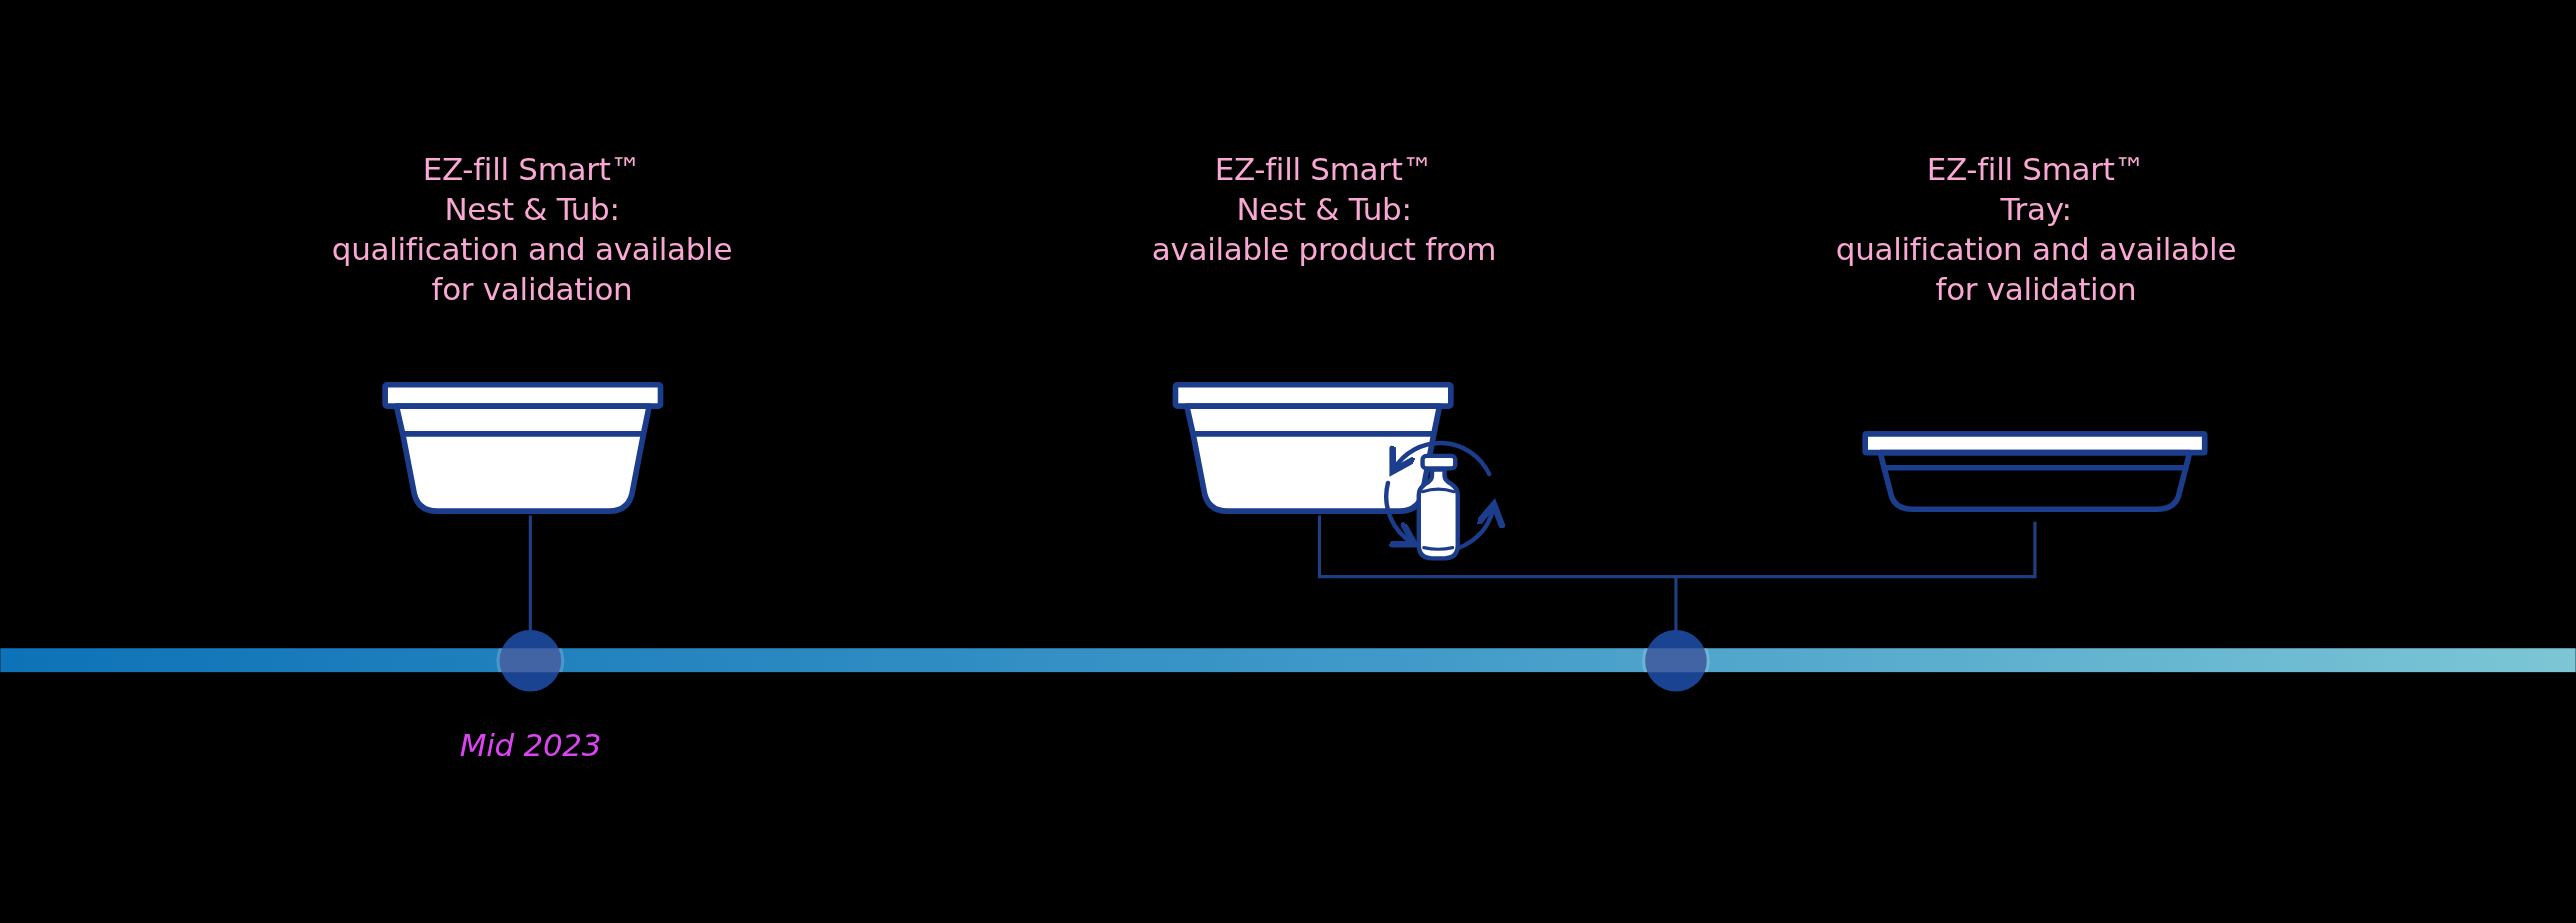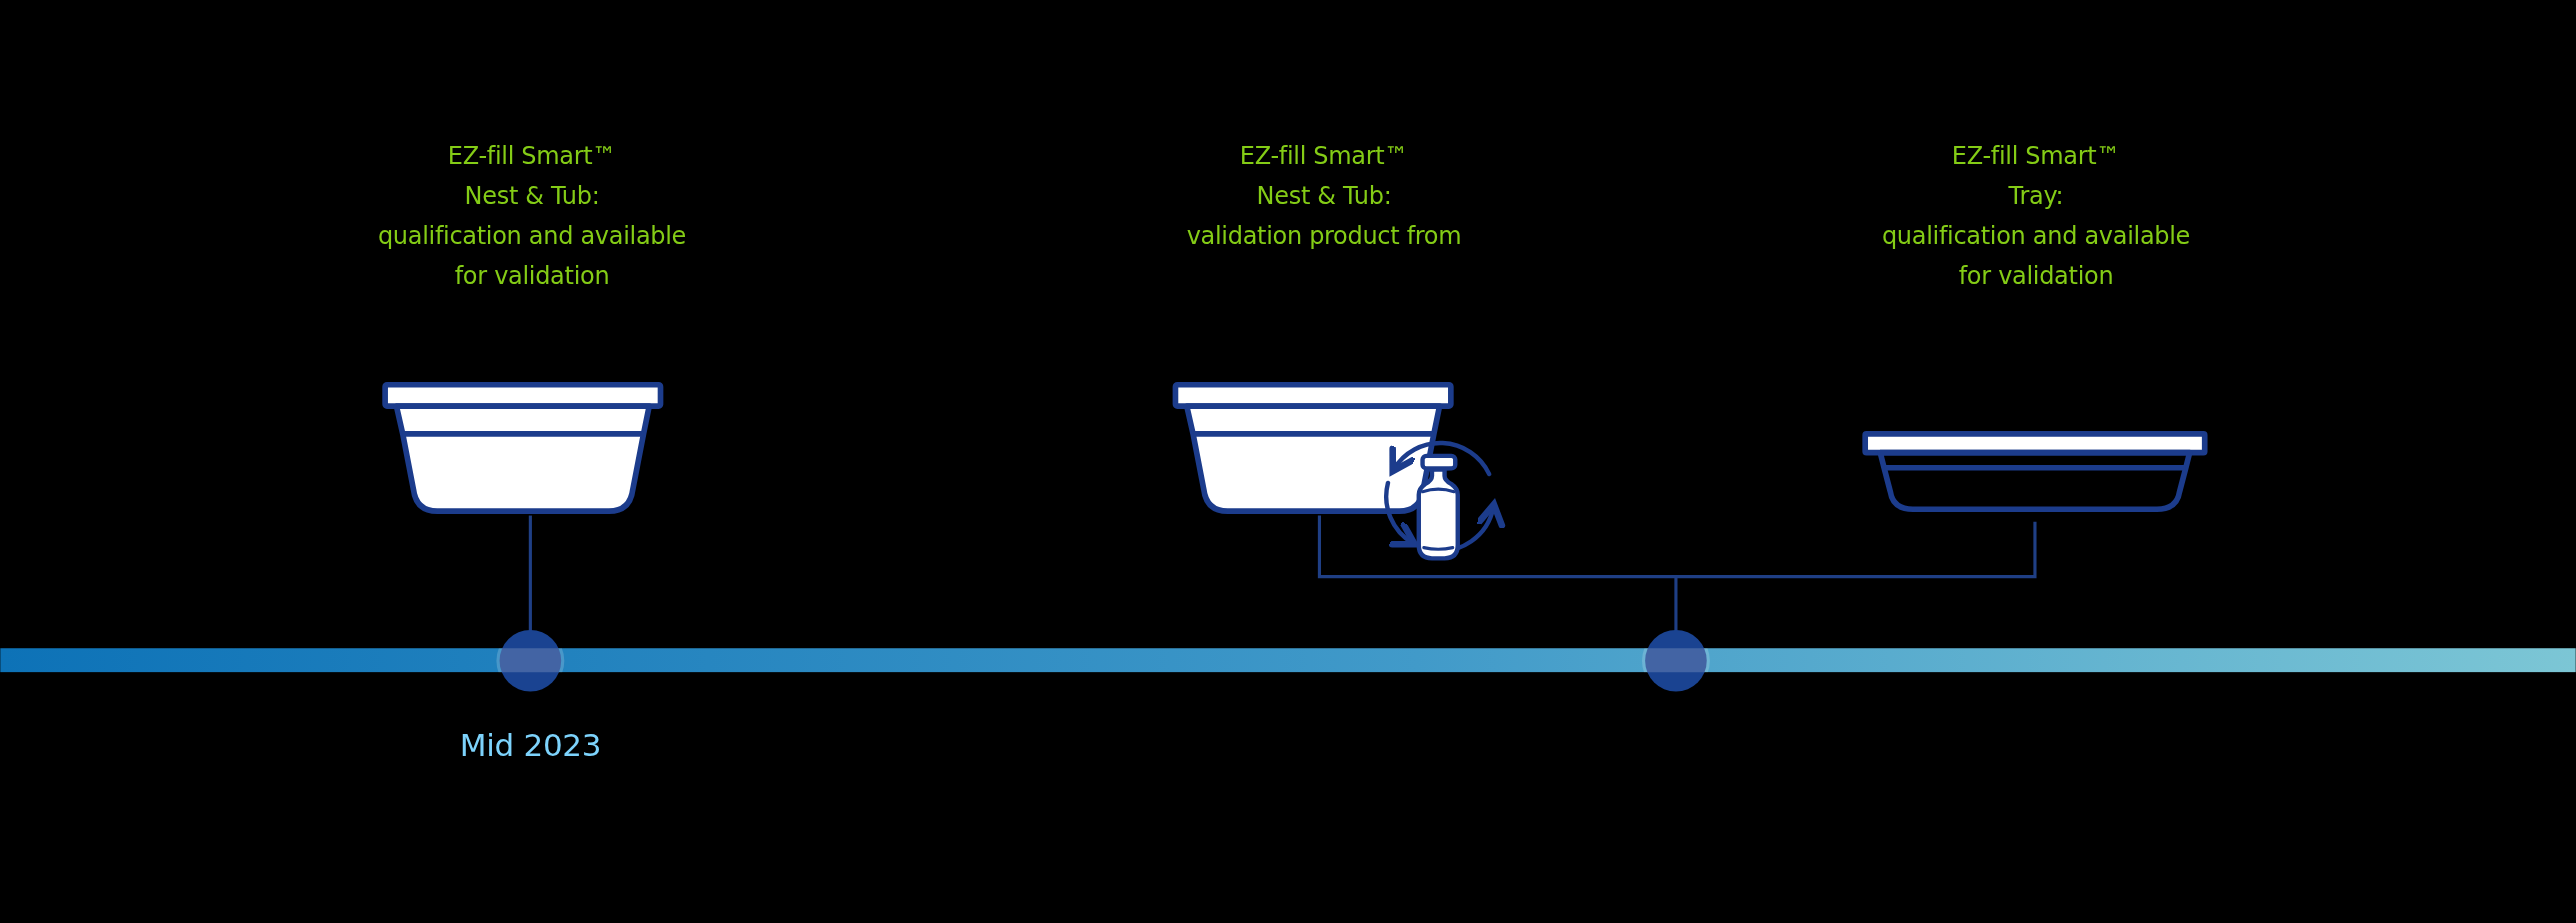--- a/index.html
+++ b/index.html
@@ -6,41 +6,42 @@
   .stage {
     position: relative;
     width: 2576px;
     height: 923px;
     background: #000;
     overflow: hidden;
     font-family: "DejaVu Sans", "Liberation Sans", sans-serif;
   }
   .desc {
     position: absolute;
-    top: 136px;
+    top: 149px;
     width: 604px;
     text-align: center;
-    color: #84cc16;
-    font-size: 24px;
+    color: #f9a8d4;
+    font-size: 31px;
     line-height: 40px;
     letter-spacing: -0.3px;
   }
   .desc span { display: block; }
   #desc-1 { left: 230px; }
   #desc-2 { left: 1022px; }
   #desc-3 { left: 1734px; }
   .date-label {
     position: absolute;
     top: 726px;
     width: 403px;
     text-align: center;
-    color: #7dd3fc;
+    color: #d946ef;
     font-size: 31px;
     line-height: 38px;
     letter-spacing: -0.3px;
+    font-style: italic;
   }
   #date-1 { left: 329px; }
   #date-2 { left: 1475px; }
   .graphic {
     position: absolute;
     left: 0; top: 0;
     width: 2576px;
     height: 923px;
   }
 </style>
@@ -51,21 +52,21 @@
 
   <div class="desc" id="desc-1">
     <span>EZ-fill Smart™</span>
     <span>Nest &amp; Tub:</span>
     <span>qualification and available</span>
     <span>for validation</span>
   </div>
   <div class="desc" id="desc-2">
     <span>EZ-fill Smart™</span>
     <span>Nest &amp; Tub:</span>
-    <span>validation product from</span>
+    <span>available product from</span>
   </div>
   <div class="desc" id="desc-3">
     <span>EZ-fill Smart™</span>
     <span>Tray:</span>
     <span>qualification and available</span>
     <span>for validation</span>
   </div>
 
   <svg class="graphic" viewBox="0 0 4096 1468" xmlns="http://www.w3.org/2000/svg">
     <defs>

